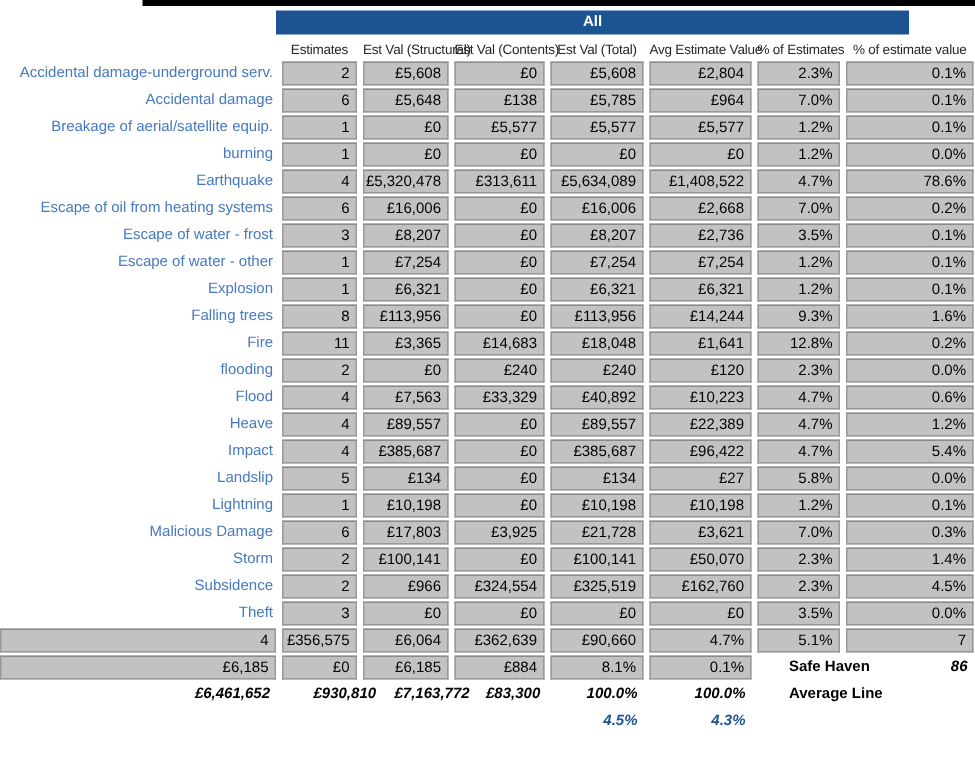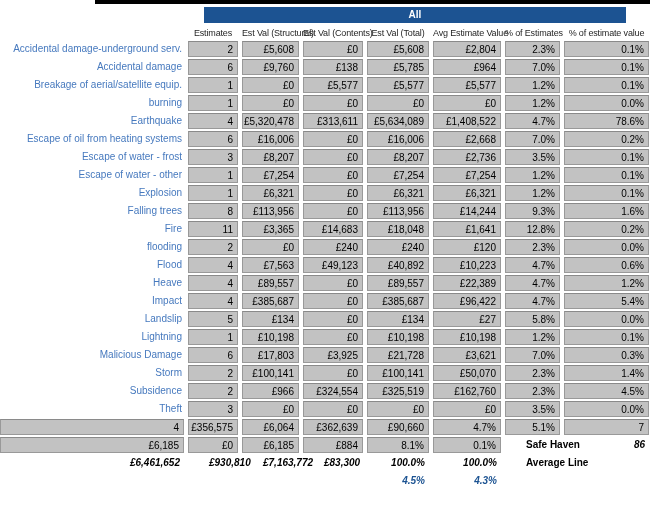--- a/index.html
+++ b/index.html
@@ -15,21 +15,21 @@
   html,body{background:#ffffff;}
   body{
     width:650px;height:512px;position:relative;overflow:hidden;
     font-family:"Liberation Sans","DejaVu Sans",sans-serif;
   }
   .top-bar{
     position:absolute;top:0;left:95px;width:555px;height:4px;
     background:#000000;
   }
   .banner{
-    position:absolute;top:7px;left:204px;width:422px;height:16px;
+    position:absolute;top:7px;left:184px;width:422px;height:16px;
     background:var(--banner-bg);color:var(--banner-text);
     font-size:10px;font-weight:bold;line-height:16px;text-align:center;
   }
   .grid{
     position:absolute;top:27px;left:0;width:650px;
     display:grid;
     grid-template-columns:184px 50px 57px 60px 62px 68px 55px 85px;
     column-gap:4px;row-gap:2px;
     align-items:stretch;
   }
@@ -77,21 +77,21 @@
     <div class="cell labelcell"><a>Accidental damage-underground serv.</a></div>
     <div class="cell val">2</div>
     <div class="cell val">£5,608</div>
     <div class="cell val">£0</div>
     <div class="cell val">£5,608</div>
     <div class="cell val">£2,804</div>
     <div class="cell val">2.3%</div>
     <div class="cell val">0.1%</div>
     <div class="cell labelcell"><a>Accidental damage</a></div>
     <div class="cell val">6</div>
-    <div class="cell val">£9,760</div>
+    <div class="cell val">£5,648</div>
     <div class="cell val">£138</div>
     <div class="cell val">£5,785</div>
     <div class="cell val">£964</div>
     <div class="cell val">7.0%</div>
     <div class="cell val">0.1%</div>
     <div class="cell labelcell"><a>Breakage of aerial/satellite equip.</a></div>
     <div class="cell val">1</div>
     <div class="cell val">£0</div>
     <div class="cell val">£5,577</div>
     <div class="cell val">£5,577</div>
@@ -166,21 +166,21 @@
     <div class="cell val">2</div>
     <div class="cell val">£0</div>
     <div class="cell val">£240</div>
     <div class="cell val">£240</div>
     <div class="cell val">£120</div>
     <div class="cell val">2.3%</div>
     <div class="cell val">0.0%</div>
     <div class="cell labelcell"><a>Flood</a></div>
     <div class="cell val">4</div>
     <div class="cell val">£7,563</div>
-    <div class="cell val">£49,123</div>
+    <div class="cell val">£33,329</div>
     <div class="cell val">£40,892</div>
     <div class="cell val">£10,223</div>
     <div class="cell val">4.7%</div>
     <div class="cell val">0.6%</div>
     <div class="cell labelcell"><a>Heave</a></div>
     <div class="cell val">4</div>
     <div class="cell val">£89,557</div>
     <div class="cell val">£0</div>
     <div class="cell val">£89,557</div>
     <div class="cell val">£22,389</div>

